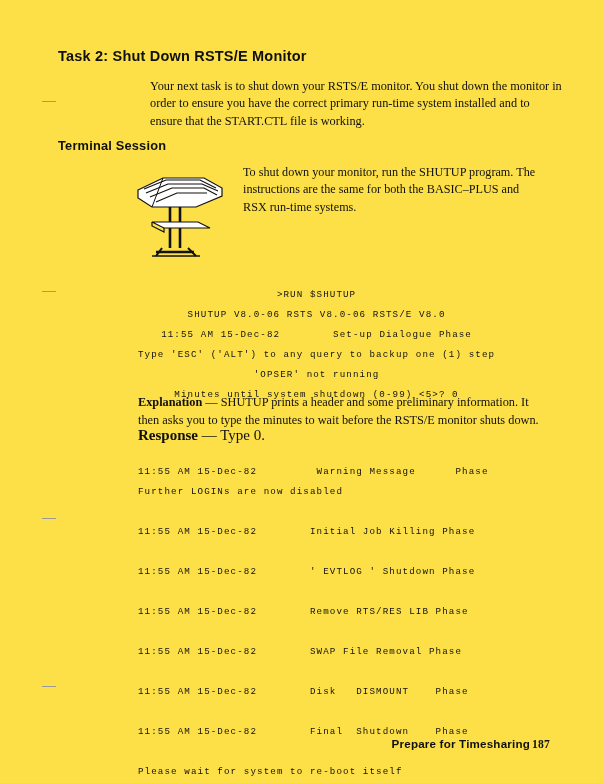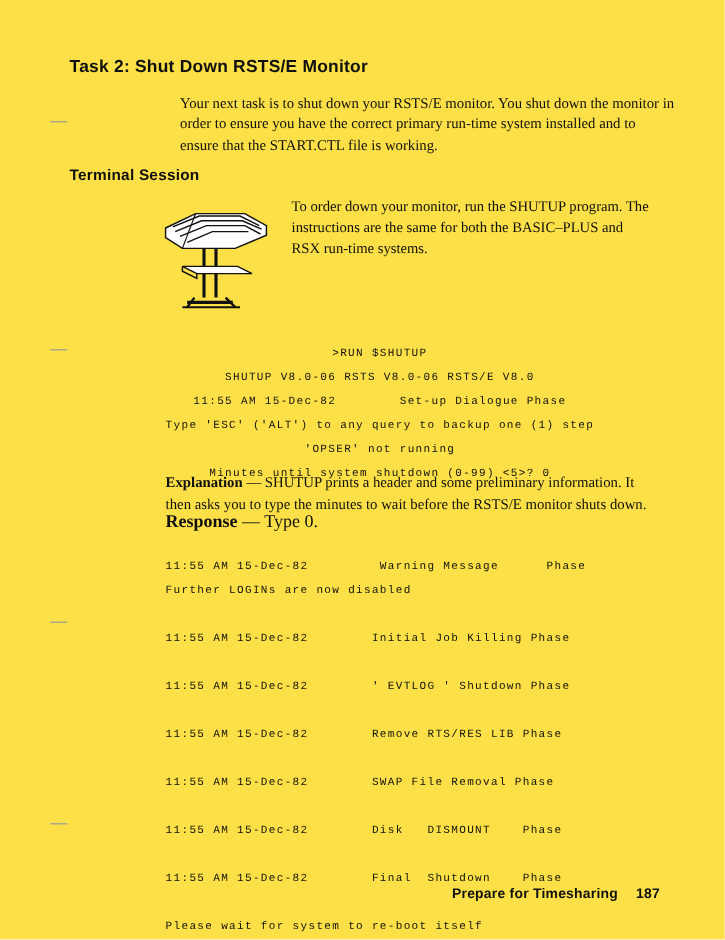--- a/index.html
+++ b/index.html
@@ -109,21 +109,21 @@
   .response b { font-weight: bold; }
 
   .footer {
     position: absolute;
     right: 54px;
     bottom: 32px;
     font-size: 11.6px;
     font-weight: bold;
     letter-spacing: 0.2px;
   }
-  .footer .pg { margin-left: 15px; }
+  .footer .pg { margin-left: 2px; font-family: Liberation Serif, serif; }
 </style>
 </head>
 <body>
 
 <div class="page">
 
   <div class="edge-tick" style="top:101px"></div>
   <div class="edge-tick" style="top:291px"></div>
   <div class="edge-tick" style="top:518px"></div>
   <div class="edge-tick" style="top:686px"></div>
@@ -153,21 +153,21 @@
         <path d="M22 58 L22 62 L34 68 L34 64"></path>
 
         <path d="M26 88 L64 88" stroke-width="2.6"></path>
         <path d="M32 84 L26 92" stroke-width="2"></path>
         <path d="M58 84 L66 92" stroke-width="2"></path>
         <path d="M22 92 L70 92" stroke-width="1.6"></path>
       </g>
     </svg>
   </div>
 
-  <div class="term-para">To order down your monitor, run the SHUTUP program. The instructions are the same for both the BASIC–PLUS and RSX run-time systems.</div>
+  <div class="term-para">To shut down your monitor, run the SHUTUP program. The instructions are the same for both the BASIC–PLUS and RSX run-time systems.</div>
 
   <pre class="mono listing1">&gt;RUN $SHUTUP
 SHUTUP V8.0-06 RSTS V8.0-06 RSTS/E V8.0
 11:55 AM 15-Dec-82        Set-up Dialogue Phase
 Type 'ESC' ('ALT') to any query to backup one (1) step
 'OPSER' not running
 Minutes until system shutdown (0-99) &lt;5&gt;? 0</pre>
 
   <div class="explanation">
     <b>Explanation</b><span> — SHUTUP prints a header and some preliminary information. It then asks you to type the minutes to wait before the RSTS/E monitor shuts down.</span>

